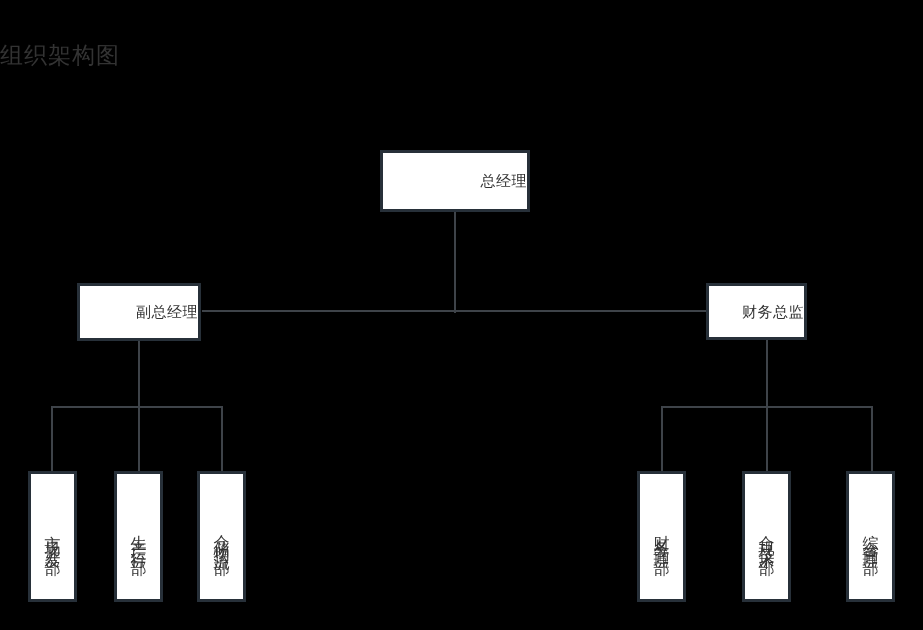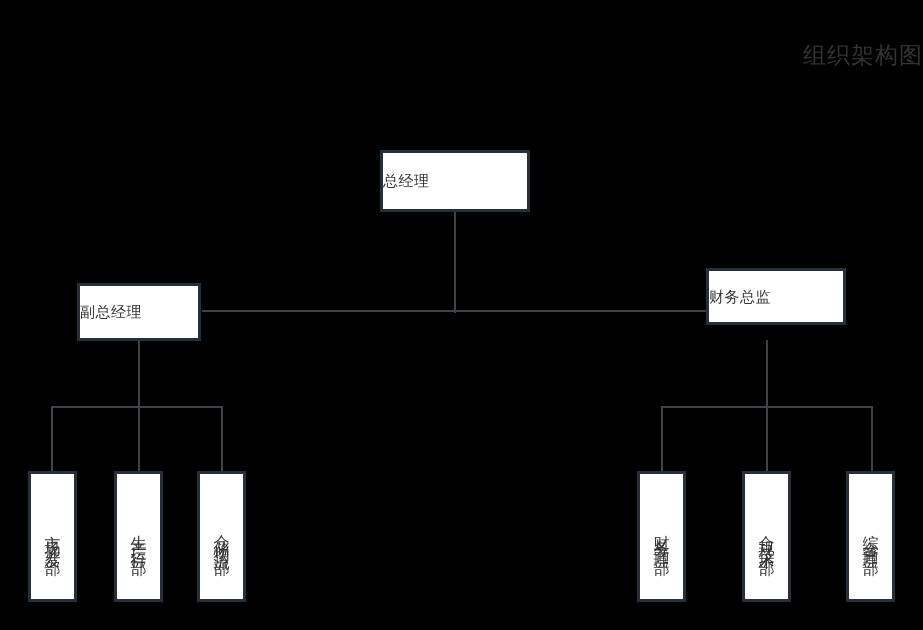--- a/index.html
+++ b/index.html
@@ -19,21 +19,21 @@
     height: 630px;
     background: #000000;
   }
 
   
   .chart-title {
     position: absolute;
     left: 0;
     top: 40px;
     width: 923px;
-    text-align: right;
+    text-align: left;
     font-size: 23px;
     line-height: 30px;
     letter-spacing: 1px;
     color: #333333;
     white-space: nowrap;
     user-select: none;
   }
 
   
   .line {
@@ -44,21 +44,21 @@
   .line.h { height: 2px; }
 
   
   .node {
     position: absolute;
     box-sizing: border-box;
     background: #ffffff;
     border: 3px solid #273039;
     display: flex;
     align-items: center;
-    justify-content: flex-start;
+    justify-content: flex-end;
   }
   .node .node-label {
     color: #333333;
     font-size: 15px;
     line-height: 20px;
     white-space: nowrap;
     user-select: none;
   }
 
   
@@ -104,21 +104,21 @@
   <div class="line v" style="left:871px; top:406px; height:66px;"></div>
 
   <div class="node horiz" style="left:380px; top:150px; width:150px; height:62px;">
     <span class="node-label">总经理</span>
   </div>
 
   <div class="node horiz" style="left:77px; top:283px; width:124px; height:58px;">
     <span class="node-label">副总经理</span>
   </div>
 
-  <div class="node horiz" style="left:706px; top:268px; width:140px; height:57px;">
+  <div class="node horiz" style="left:706px; top:283px; width:101px; height:57px;">
     <span class="node-label">财务总监</span>
   </div>
 
   <div class="node vert" style="left:28px; top:471px; width:49px; height:131px;">
     <span class="node-label">市场开发部</span>
   </div>
 
   <div class="node vert" style="left:114px; top:471px; width:49px; height:131px;">
     <span class="node-label">生产运行部</span>
   </div>

